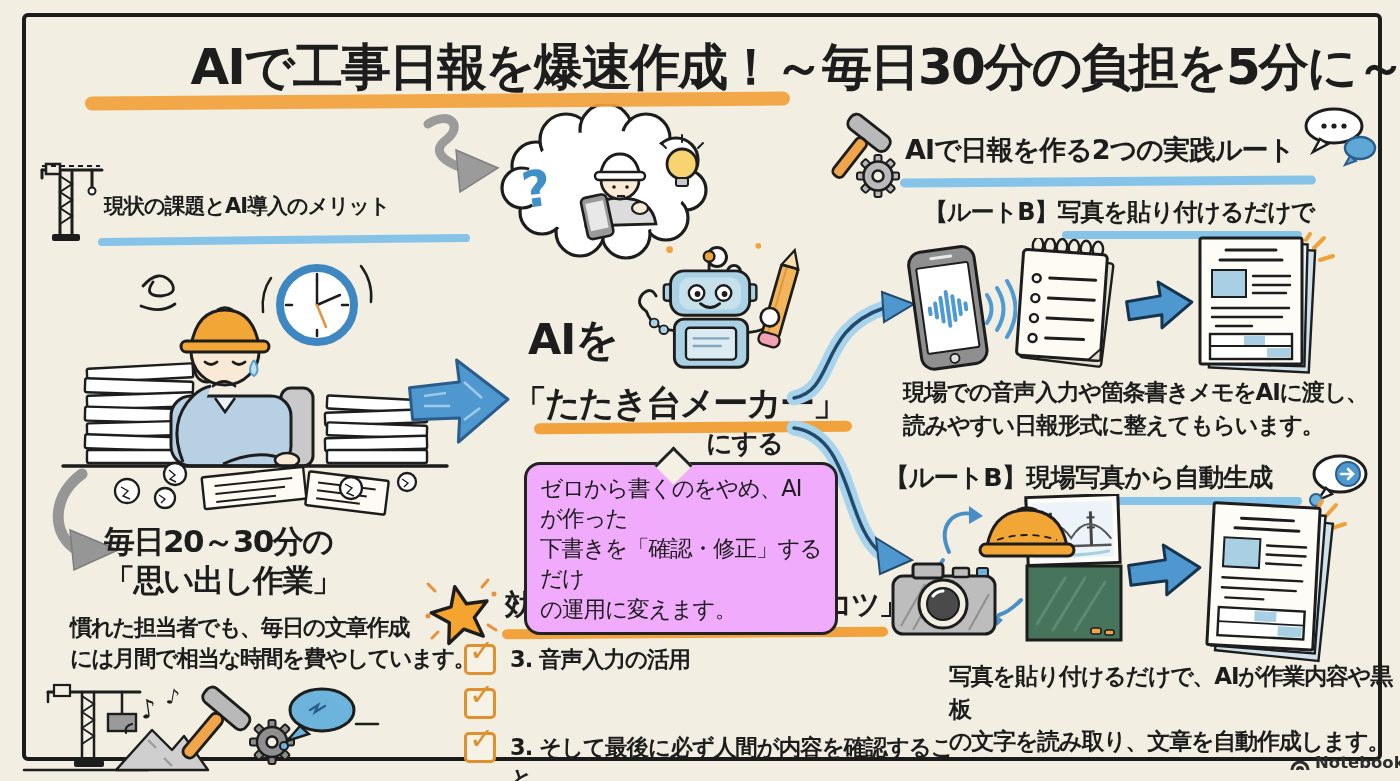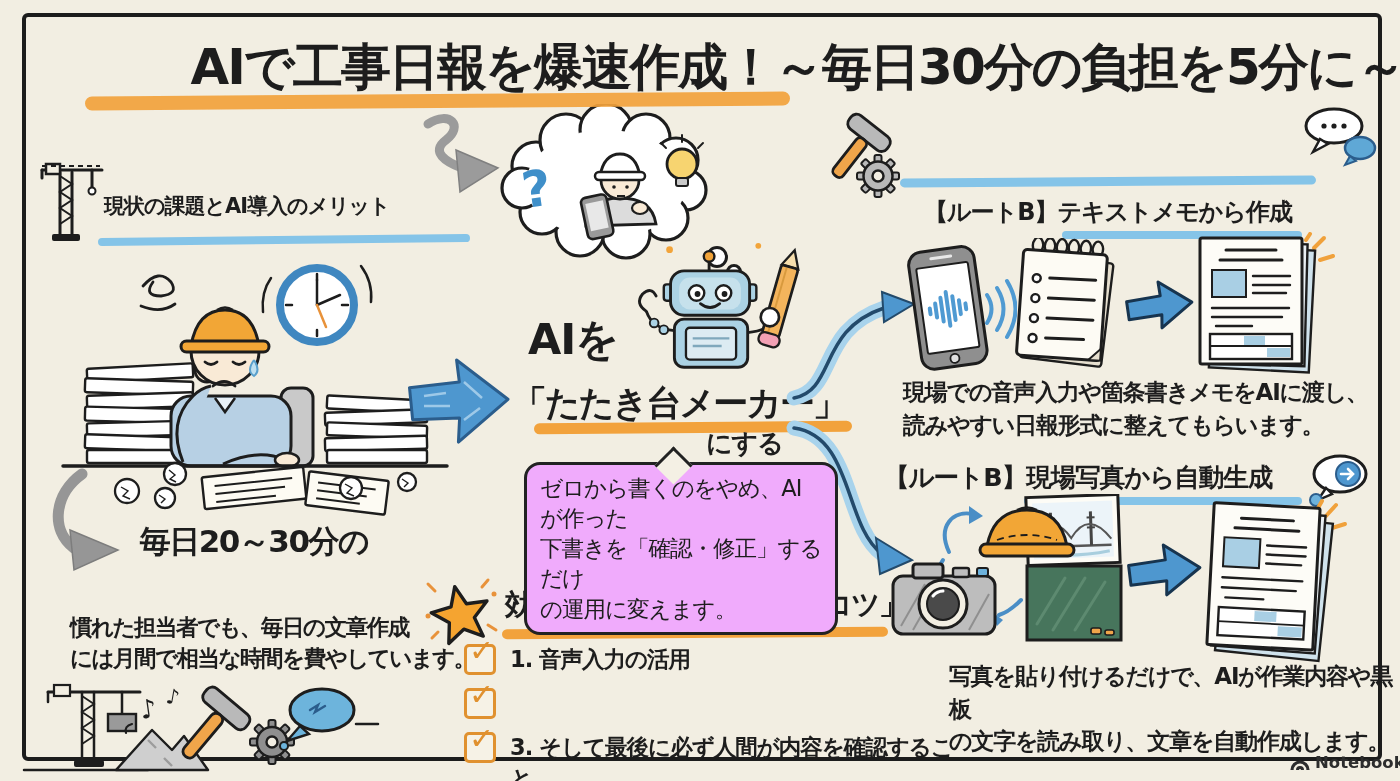--- a/index.html
+++ b/index.html
@@ -125,22 +125,23 @@
     <g stroke="#1d1d1d" stroke-width="1.4" fill="none">
       <path d="M114,222 l6,5 -5,4 6,3 M66,239 l7,4 -5,5 7,3 M104,247 l6,4 -4,4 M290,236 l7,4 -5,5 7,3 M347,231 l6,4 -4,4"></path>
     </g>
   </svg>
 
   <svg class="abs" style="left:46px;top:468px;" width="80" height="110" viewBox="0 0 80 110">
     <path d="M36,6 C8,26 4,62 28,80" stroke="#969696" stroke-width="11" fill="none" stroke-linecap="round"></path>
     <polygon points="24,62 72,82 28,102" fill="#969696" stroke="#7d7d7d" stroke-width="1.5"></polygon>
   </svg>
 
-  <div class="abs" style="left:104px;top:522px;width:300px;text-align:center;font-size:31px;font-weight:bold;line-height:1.25;letter-spacing:-1.5px;">
+  <div class="abs" style="left:104px;top:522px;width:300px;text-align:left;font-size:31px;font-weight:bold;line-height:1.25;letter-spacing:-1.5px;">
     <div>毎日20～30分の</div>
+    <div>「思い出し作業」</div>
   </div>
   <div class="abs ml" style="left:70px;top:612px;font-size:22.5px;font-weight:bold;line-height:1.36;letter-spacing:-1.5px;">慣れた担当者でも、毎日の文章作成
 には月間で相当な時間を費やしています。</div>
 
   <svg class="abs" style="left:404px;top:110px;" width="100" height="100" viewBox="0 0 100 100">
     <path d="M24,14 c22,-14 36,2 18,16 c-16,12 0,22 16,28" stroke="#9b9b9b" stroke-width="9" fill="none" stroke-linecap="round"></path>
     <polygon points="52,40 94,58 56,82" fill="#9b9b9b" stroke="#808080" stroke-width="1.5"></polygon>
   </svg>
 
   <svg class="abs" style="left:494px;top:104px;" width="232" height="172" viewBox="0 0 232 172">
@@ -240,21 +241,21 @@
       <circle cx="6" cy="44" r="2.5" fill="#e8923a"></circle>
     <polygon transform="rotate(-12 39 44)" points="39,14 46.9,33.1 67.5,34.7 51.8,48.2 56.6,68.3 39,57.5 21.4,68.3 26.2,48.2 10.5,34.7 31.1,33.1" fill="#f5a430" stroke="#1d1d1d" stroke-width="3.4" stroke-linejoin="round"></polygon>
   </svg>
   <div class="abs sec-head" style="left:505px;top:586px;font-size:28.5px;letter-spacing:-1.5px;">効率を最大化する「3つのコツ」</div>
   <div class="abs ul-orange" style="left:502px;top:628px;width:386px;height:10px;transform:rotate(-0.4deg);"></div>
   <div class="abs" style="left:464px;top:644px;width:500px;">
     <div class="tiprow">
       <div class="chk">
           <span>✓</span>
         </div>
-      <div class="tiplabel">1. 音声入力の活用</div>
+      <div class="tiplabel">3. 音声入力の活用</div>
     </div>
     <div class="tiprow">
       <div class="chk">
           <span>✓</span>
         </div>
     </div>
     <div class="tiprow">
       <div class="chk">
           <span>✓</span>
         </div>
@@ -278,33 +279,34 @@
     </g>
     <g>
       <rect x="48.5" y="43" width="7" height="42" rx="2" fill="#b9b9b9" stroke="#1d1d1d" stroke-width="2"></rect>
       <rect x="48.5" y="43" width="7" height="42" rx="2" fill="#b9b9b9" stroke="#1d1d1d" stroke-width="2" transform="rotate(45 52 64)"></rect>
       <rect x="48.5" y="43" width="7" height="42" rx="2" fill="#b9b9b9" stroke="#1d1d1d" stroke-width="2" transform="rotate(90 52 64)"></rect>
       <rect x="48.5" y="43" width="7" height="42" rx="2" fill="#b9b9b9" stroke="#1d1d1d" stroke-width="2" transform="rotate(135 52 64)"></rect>
       <circle cx="52" cy="64" r="14.5" fill="#b9b9b9" stroke="#1d1d1d" stroke-width="2.5"></circle>
       <circle cx="52" cy="64" r="5.5" fill="#f2eee2" stroke="#1d1d1d" stroke-width="2.5"></circle>
     </g>
   </svg>
+  <div class="abs sec-head" style="left:905px;top:132px;font-size:27px;letter-spacing:-1px;">AIで日報を作る2つの実践ルート</div>
   <div class="abs ul-blue" style="left:900px;top:177px;width:416px;height:9px;transform:rotate(-0.4deg);"></div>
   <svg class="abs" style="left:1298px;top:104px;" width="82" height="66" viewBox="0 0 82 66">
     <ellipse cx="36" cy="22" rx="28" ry="17" fill="#ffffff" stroke="#1d1d1d" stroke-width="3"></ellipse>
     <path d="M22,35 l-7,13 15,-8 z" fill="#ffffff" stroke="#1d1d1d" stroke-width="2.5"></path>
     <circle cx="26" cy="22" r="2.6" fill="#1d1d1d"></circle>
       <circle cx="36" cy="22" r="2.6" fill="#1d1d1d"></circle>
       <circle cx="46" cy="22" r="2.6" fill="#1d1d1d"></circle>
     <ellipse cx="62" cy="44" rx="15" ry="11" fill="#5fa8d6" stroke="#2b5d8c" stroke-width="2.5"></ellipse>
     <path d="M52,52 l-5,9 11,-4 z" fill="#5fa8d6" stroke="#2b5d8c" stroke-width="2"></path>
   </svg>
 
   <div class="abs" style="left:924px;top:196px;font-size:24px;font-weight:bold;letter-spacing:-1px;">
-    <span>【ルートB】</span><span>テキストメモから作成</span>
+    <span>【ルートB】</span><span>写真を貼り付けるだけで</span>
   </div>
   <div class="abs ul-blue" style="left:1062px;top:231px;width:240px;"></div>
 
   <svg class="abs" style="left:891px;top:243px;" width="126" height="132" viewBox="0 0 126 132">
     <g transform="rotate(-8 56 66)">
       <rect x="24" y="6" width="66" height="118" rx="13" fill="#8f8f8f" stroke="#1d1d1d" stroke-width="3"></rect>
       <rect x="31" y="22" width="52" height="86" rx="2" fill="#ffffff" stroke="#1d1d1d" stroke-width="2"></rect>
       <line x1="47" y1="14" x2="67" y2="14" stroke="#e8e8e8" stroke-width="3" stroke-linecap="round"></line>
       <circle cx="57" cy="116" r="4.5" fill="#e0e0e0" stroke="#1d1d1d" stroke-width="1.8"></circle>
       <g fill="#4f9ad2">

